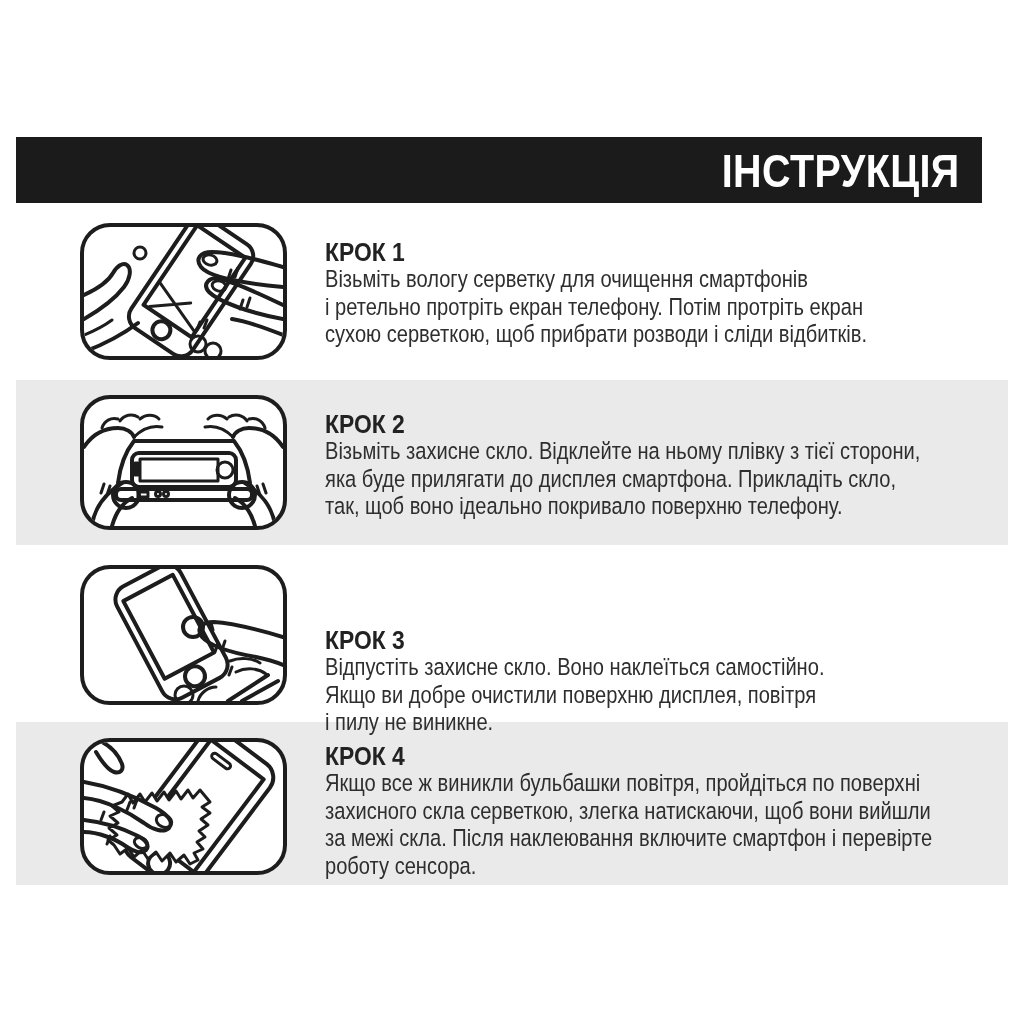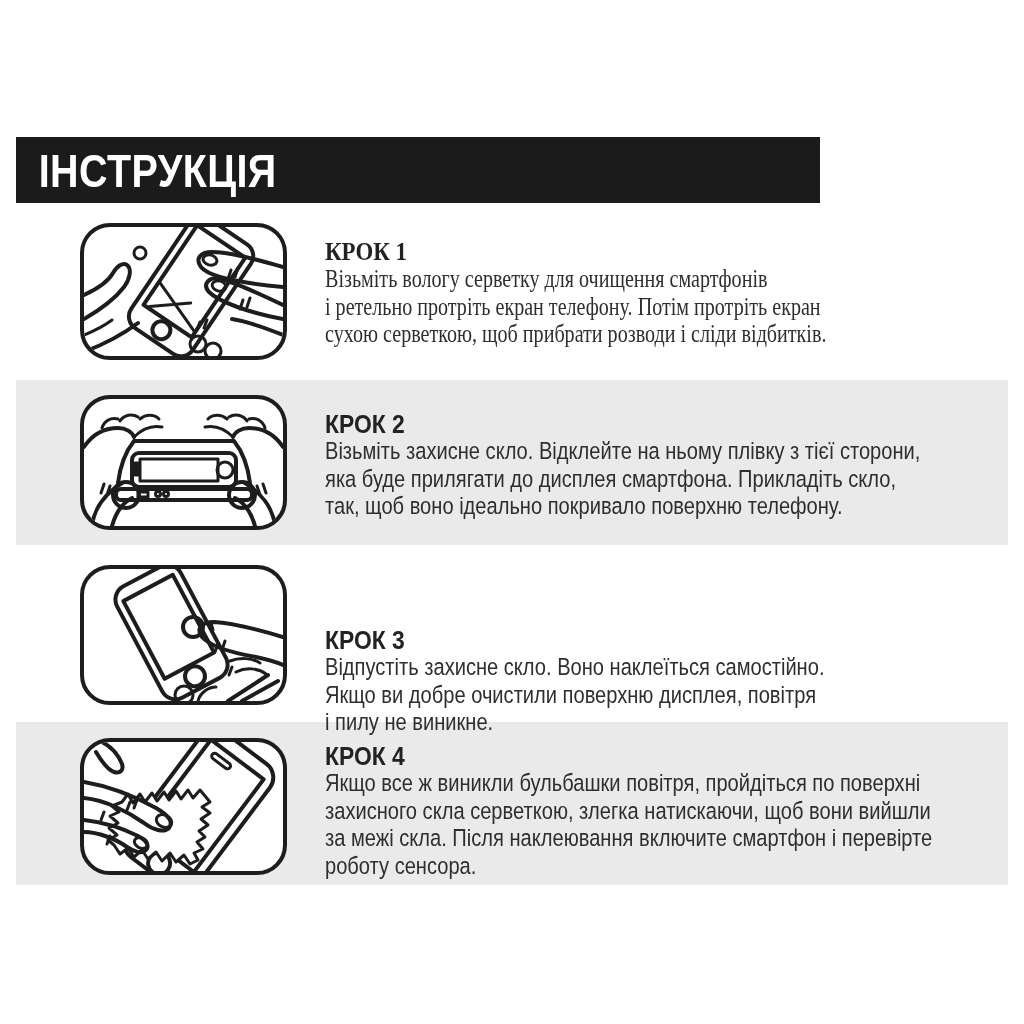--- a/index.html
+++ b/index.html
@@ -3,43 +3,43 @@
 <meta charset="utf-8">
 <style>
   html,body{margin:0;padding:0;}
   body{
     width:1024px;height:1024px;position:relative;overflow:hidden;
     background:#ffffff;
     font-family:"Liberation Sans", sans-serif;
   }
   .page{position:absolute;inset:0;background:#fff;}
   .header-band{
-    position:absolute;left:16px;top:137px;width:804px;height:66px;
+    position:absolute;left:16px;top:137px;width:966px;height:66px;
     background:var(--header-bg,#1b1b1b);
-    display:flex;align-items:center;justify-content:flex-start;
+    display:flex;align-items:center;justify-content:flex-end;
   }
   .header-title{
     color:#fff;font-weight:bold;font-size:47px;line-height:1;
     transform:scaleX(0.84);letter-spacing:0.5px;white-space:pre;
   }
   .band{position:absolute;left:16px;width:992px;background:var(--band-bg,#ebeaea);}
   .band-2{top:380px;height:165px;}
   .band-4{top:722px;height:163px;}
   .illus{
     position:absolute;width:207px;background:var(--illus-bg,#ffffff);
     border:4px solid var(--line-art,#1d1d1d);border-radius:30px;
     box-sizing:border-box;overflow:hidden;
   }
   .illus svg{position:absolute;left:0;top:0;width:100%;height:100%;}
   .illus-1{left:80px;top:223px;height:137px;}
   .illus-2{left:80px;top:395px;height:135px;}
   .illus-3{left:80px;top:565px;height:140px;}
   .illus-4{left:80px;top:738px;height:137px;}
   .step-text{position:absolute;left:325px;}
-  .st-1{top:239px;font-family:Liberation Serif, serif;} .st-2{top:411px;} .st-3{top:584px;margin-top:43px;} .st-4{top:743px;}
+  .st-1{top:239px;} .st-2{top:411px;} .st-3{top:584px;margin-top:43px;} .st-4{top:743px;}
   .step-heading{
     font-weight:bold;font-size:26px;line-height:26px;color:#222;
     transform:scaleX(0.88);transform-origin:left top;white-space:pre;
   }
   .step-body{
     font-size:24.5px;line-height:27.5px;color:var(--text,#2e2e2e);
     transform:scaleX(0.82);transform-origin:left top;white-space:pre;
   }
   .lineart{stroke:var(--line-art,#1d1d1d);fill:none;stroke-width:4;
     stroke-linecap:round;stroke-linejoin:round;}

